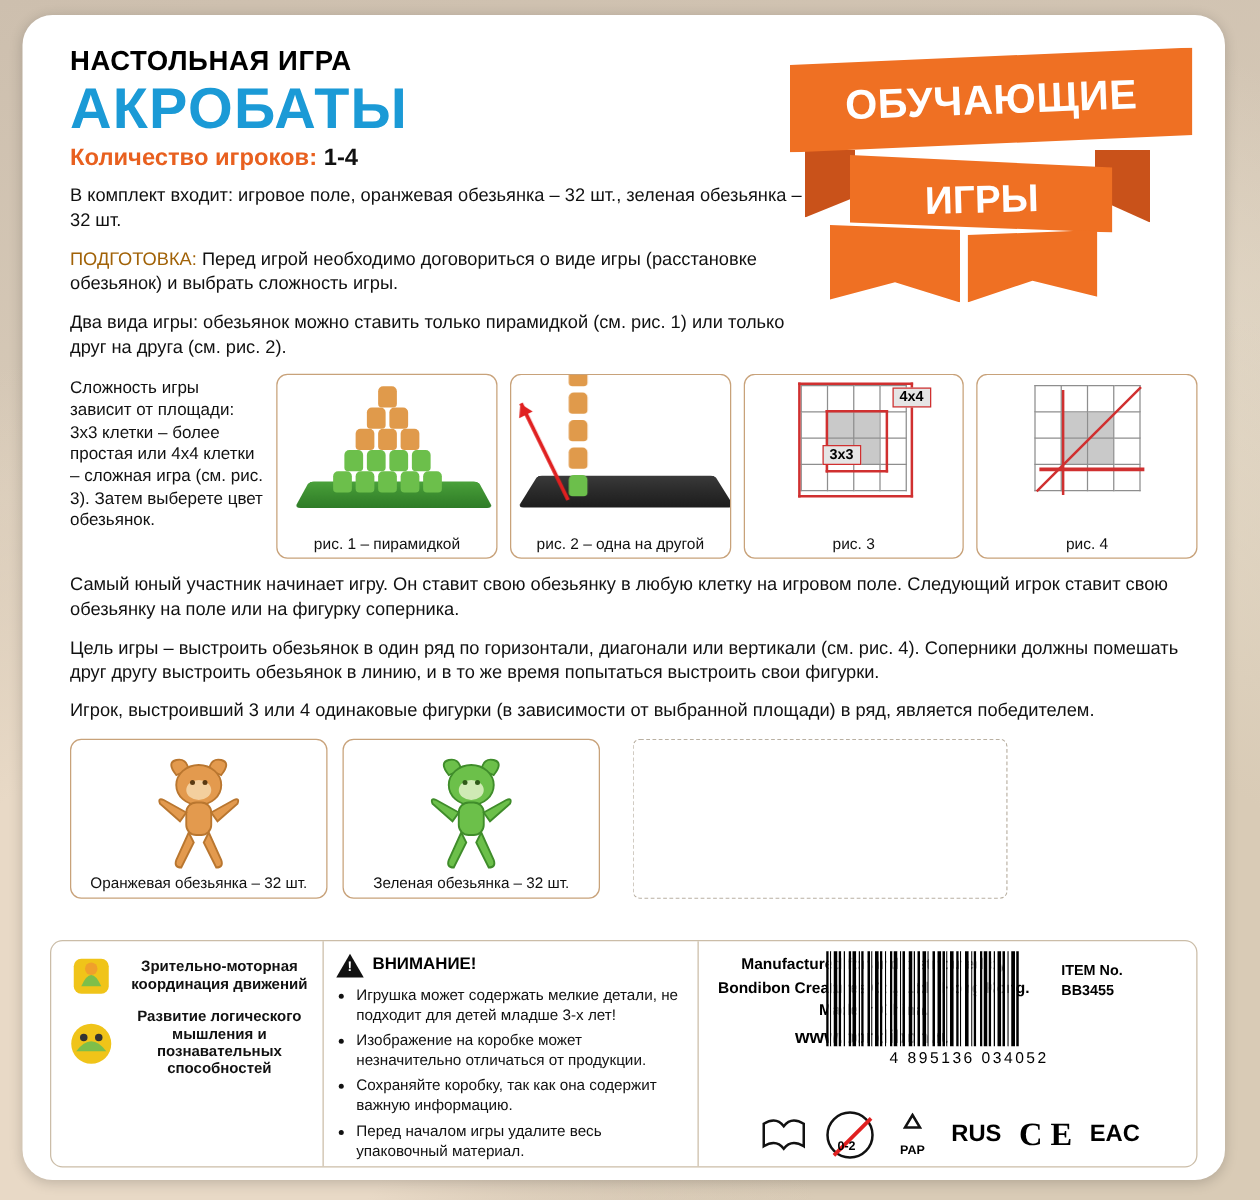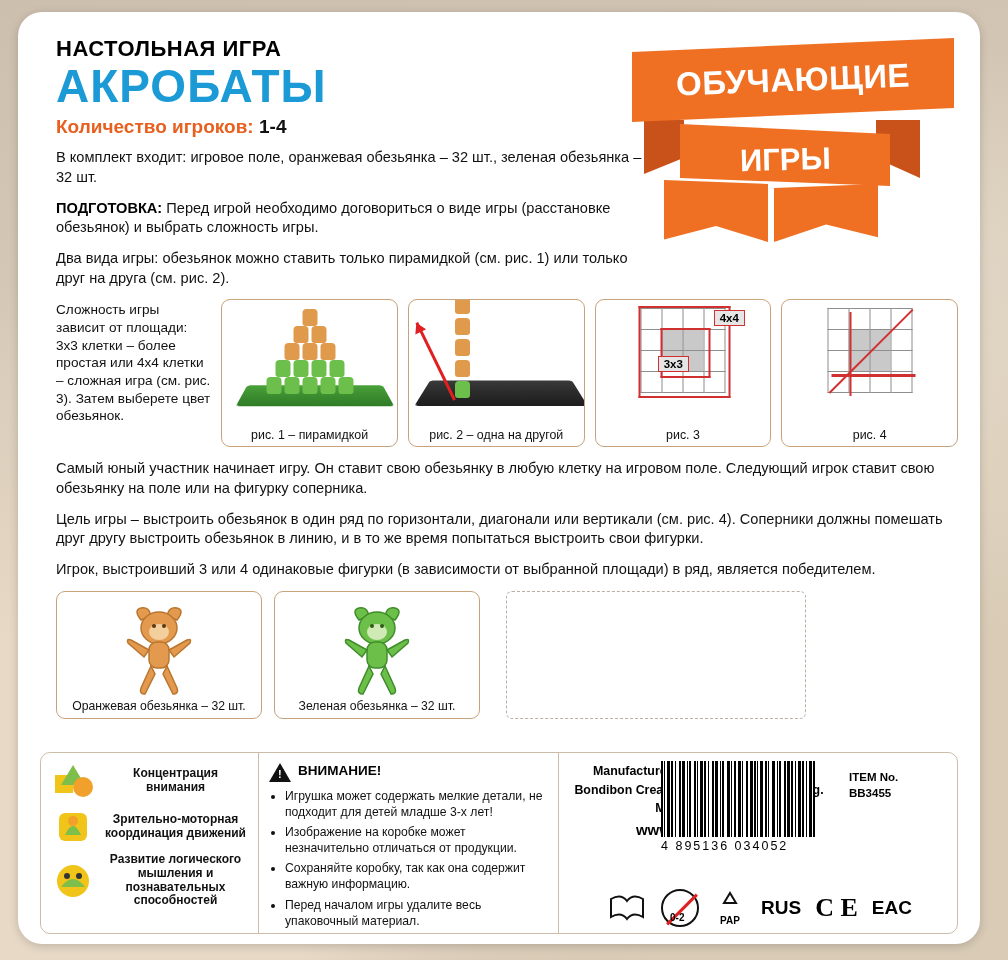--- a/index.html
+++ b/index.html
@@ -51,21 +51,21 @@
   }
   .players {
     color:#e8601f; font-size:19px; font-weight:bold;
     margin:6px 0 10px 16px;
   }
   .players b { color:#111; }
   p.body {
     font-size:14.6px; color:#111; line-height:1.35;
     margin:0 0 11px 16px; width:600px;
   }
-  .lead { color:#000000; font-weight:bold; }
+  .lead { color:#a16207; font-weight:normal; }
   .rules-head { color:#e8601f; font-weight:bold; font-size:15.5px; margin:4px 0 7px 16px;}
   p.wide { width:912px; }
   
   .ribbon { position:absolute; right:16px; top:8px; width:340px; height:228px; }
   .rb1 {
     position:absolute; left:8px; top:18px; width:322px; height:84px;
     background:#ef7023;
     clip-path:polygon(0 14px, 100% 0, 100% 70px, 0 100%);
     display:flex; align-items:center; justify-content:center;
   }
@@ -188,21 +188,21 @@
   .warn-title { display:flex; gap:7px; font-size:13.5px; font-weight:bold; margin:2px 0 6px 0;}
   .tri { width:0;height:0;border-left:11px solid transparent;border-right:11px solid transparent;border-bottom:19px solid #111; position:relative;}
   .tri:after{content:"!"; position:absolute; left:-2px; top:5px; color:#fff; font-size:11px; font-weight:bold;}
   ul.warn { margin:0; padding-left:16px; }
   ul.warn li { font-size:12.2px; line-height:1.32; margin-bottom:4px; color:#111;}
   .manu-text { font-size:12.4px; font-weight:bold; text-align:center; line-height:1.35; margin-top:2px;}
   .manu-url { font-size:15px; font-weight:bold; text-align:center; margin-top:4px;}
   .barcode { position:absolute; right:118px; top:8px; width:178px; height:96px; }
   .barcode .bars { display:flex; height:76px; align-items:stretch; }
   .barcode .bars i { display:block; background:#000; height:100%; }
-  .bc-num { text-align:left; font-size:12.5px; letter-spacing:2px; margin-top:2px;}
+  .bc-num { text-align:right; font-size:12.5px; letter-spacing:2px; margin-top:2px;}
   .item-no { position:absolute; right:16px; top:16px; width:92px; font-size:11.5px; font-weight:bold; line-height:1.4;}
   .marks { position:absolute; left:566px; bottom:6px; display:flex; align-items:center; gap:14px;}
   .mark-circle { width:38px; height:38px; border-radius:50%; border:2.5px solid #111; position:relative;}
   .mark-circle .slash { position:absolute; left:-2px; top:17px; width:42px; height:3px; background:#e02020; transform:rotate(-45deg); }
   .mk-text { font-size:10px; font-weight:bold; }
   .recycle { width:34px; text-align:center; font-size:10px; font-weight:bold;}
   .ce { font-size:26px; font-weight:bold; font-family:"Liberation Serif", serif;}
   .rus { font-size:19px; font-weight:bold; border:0; }
   .eac { font-size:19px; font-weight:bold; }
 </style>
@@ -421,30 +421,20 @@
 
     <div class="dashbox"></div>
   </div>
 
   <div class="footer">
 
     <div class="fcol icons">
       <div class="icon-line">
         <div class="badge">
           <svg width="44" height="40" viewBox="0 0 44 40">
-            <rect x="4" y="14" width="18" height="18" fill="#f0c419"></rect>
-            <polygon points="22,4 34,24 10,24" fill="#7dbf4a"></polygon>
-            <circle cx="32" cy="26" r="10" fill="#f0a02b"></circle>
-          </svg>
-        </div>
-        <div class="txt">Концентрация внимания</div>
-      </div>
-      <div class="icon-line">
-        <div class="badge">
-          <svg width="44" height="40" viewBox="0 0 44 40">
             <rect x="8" y="6" width="28" height="28" rx="6" fill="#f0c419"></rect>
             <path d="M14 28 q8 -18 16 0 z" fill="#7dbf4a"></path>
             <circle cx="22" cy="14" r="5" fill="#f0a02b"></circle>
           </svg>
         </div>
         <div class="txt">Зрительно-моторная координация движений</div>
       </div>
       <div class="icon-line">
         <div class="badge">
           <svg width="44" height="40" viewBox="0 0 44 40">

